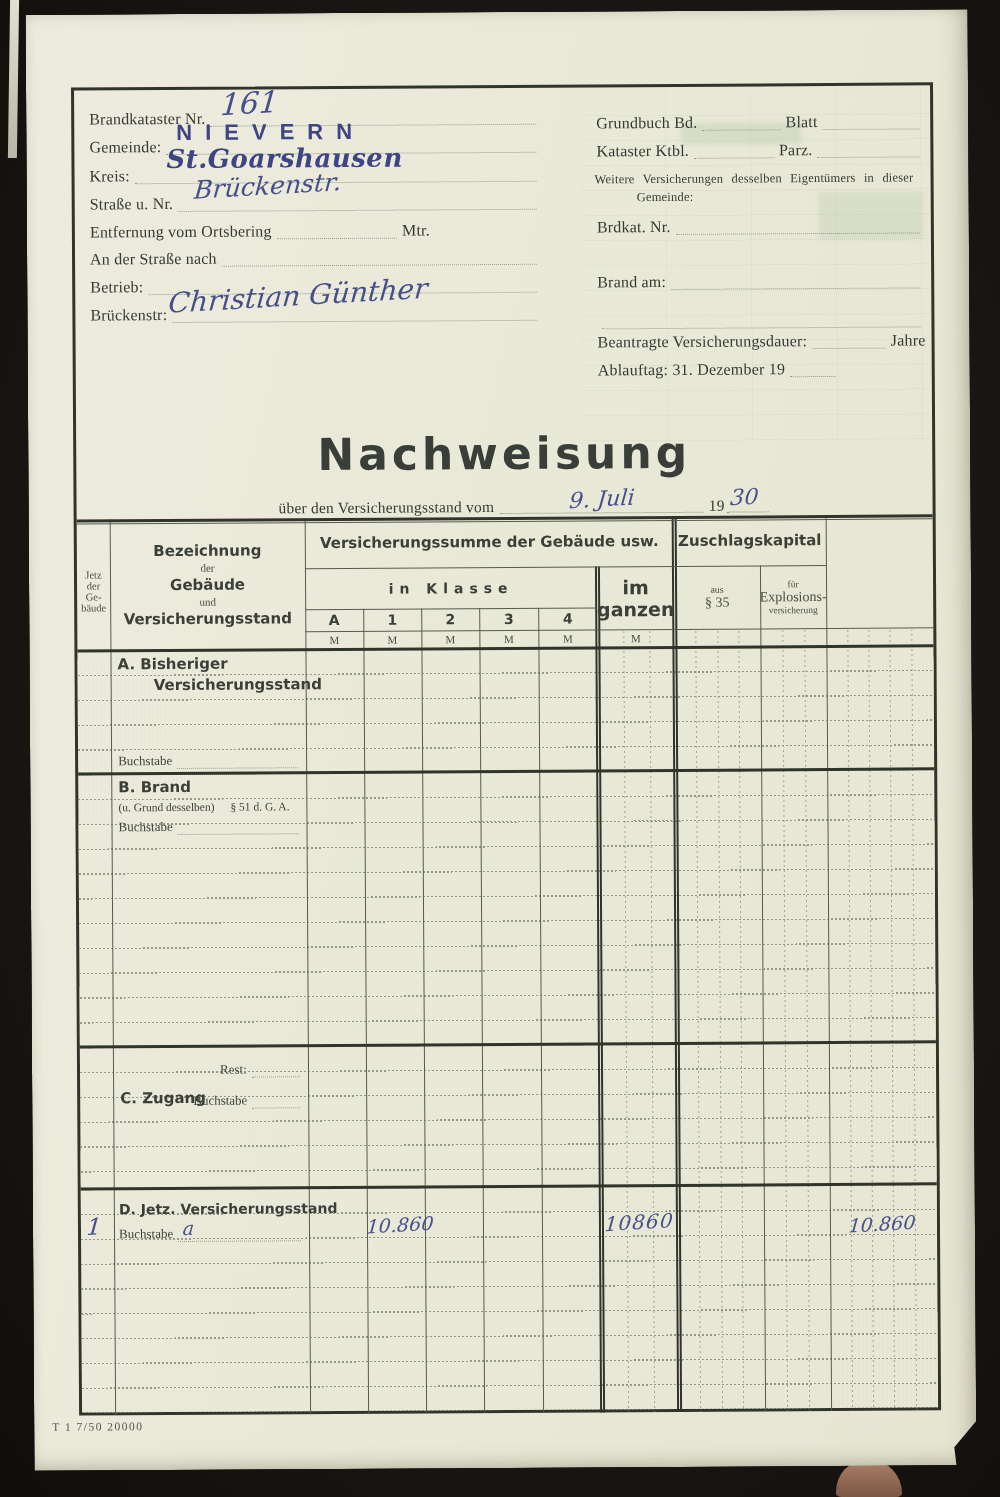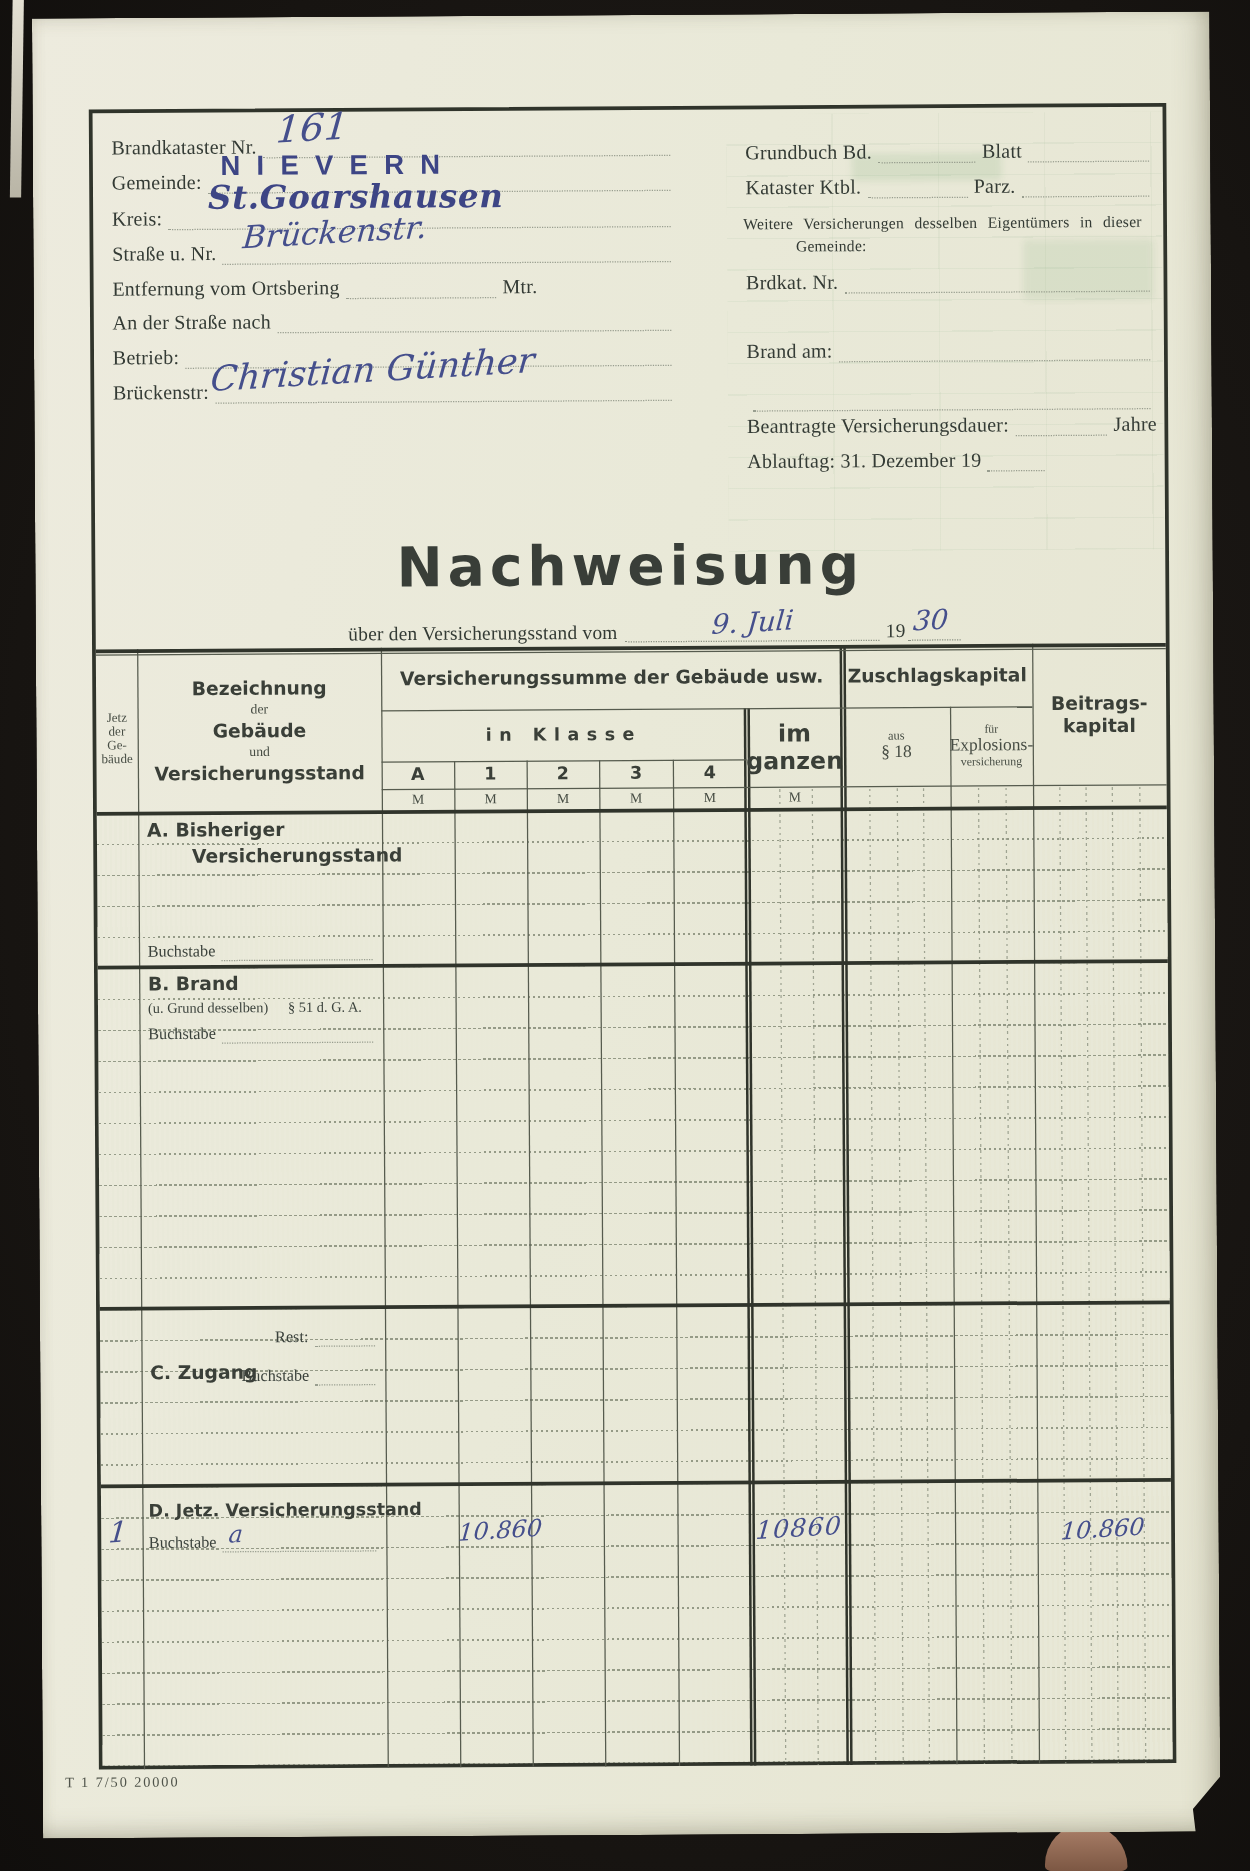--- a/index.html
+++ b/index.html
@@ -268,30 +268,26 @@
       </div>
     <div class="hcell" style="left:520px;top:50px;width:77px;height:63px;">
       <span class="hsans" style="font-size:19px;">im</span>
       <span class="hsans" style="font-size:19px;">ganzen</span>
     </div>
     <div class="hcell" style="left:597px;top:0;width:152px;height:50px;">
       <span class="hsans" style="font-size:15px;">Zuschlagskapital</span>
     </div>
     <div class="hcell" style="left:597px;top:50px;width:86px;height:63px;">
       <span class="hserif" style="font-size:10px;">aus</span>
-      <span class="hserif" style="font-size:14px;">§ 18</span>
+      <span class="hserif" style="font-size:14px;">§ 35</span>
     </div>
     <div class="hcell" style="left:683px;top:50px;width:66px;height:63px;">
       <span class="hserif" style="font-size:9.5px;">für</span>
       <span class="hserif" style="font-size:14px;">Explosions-</span>
       <span class="hserif" style="font-size:9.5px;">versicherung</span>
-    </div>
-    <div class="hcell" style="left:749px;top:0;width:107px;height:113px;">
-      <span class="hsans" style="font-size:15px;">Beitrags-</span>
-      <span class="hsans" style="font-size:15px;">kapital</span>
     </div>
 
     <div class="sec-sans" style="left:40px;top:136px;">A. Bisheriger</div>
     <div class="sec-sans" style="left:76px;top:157px;">Versicherungsstand</div>
     <div class="buchrow" style="left:40px;top:233px;width:185px;">
       <span class="sec-serif" style="position:static;">Buchstabe</span>
         <span class="fill"></span>
     </div>
 
     <div class="sec-sans" style="left:40px;top:259px;">B. Brand</div>

